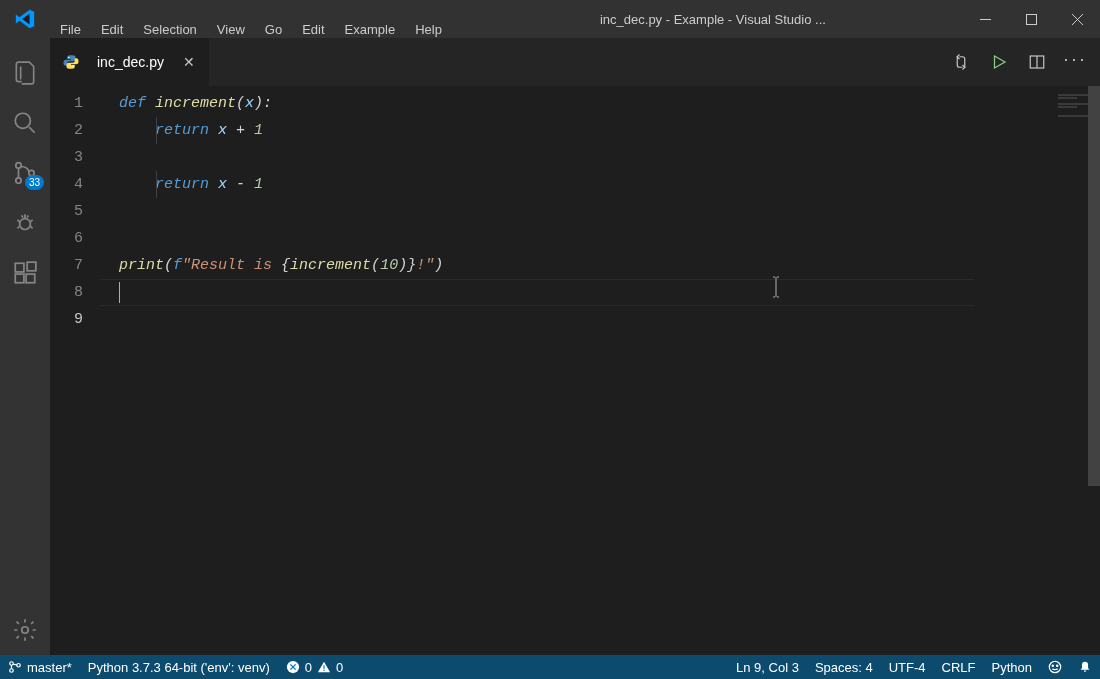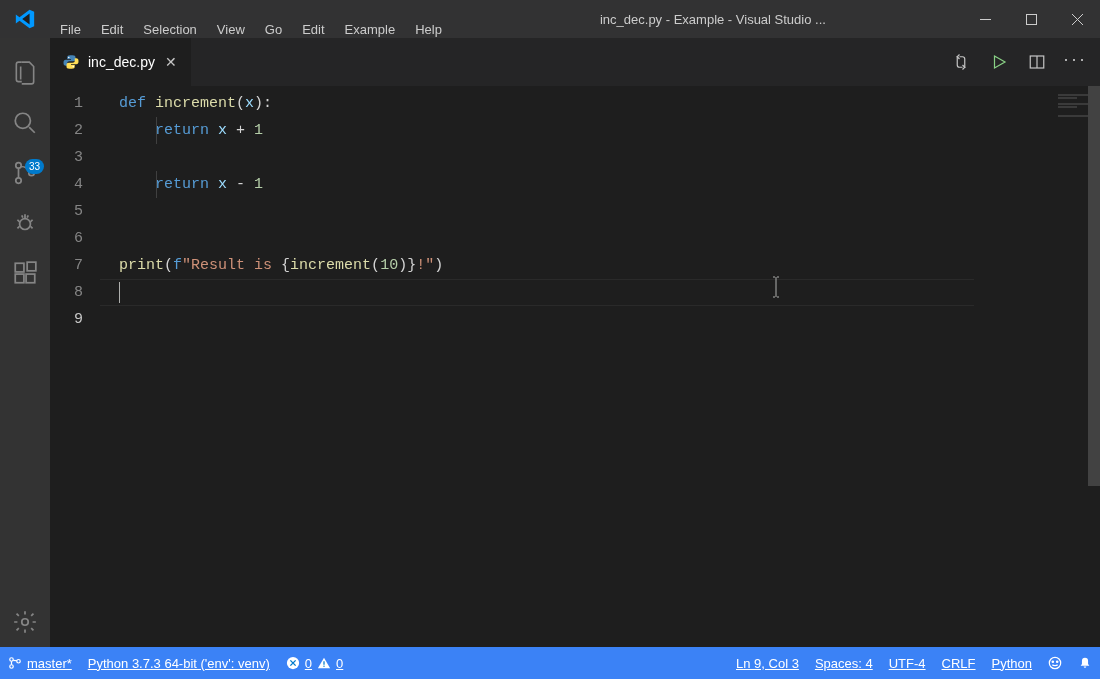--- a/index.html
+++ b/index.html
@@ -64,21 +64,21 @@
   }
   .activity-item {
     width: 50px; height: 50px;
     display: flex; align-items: center; justify-content: center;
     color: #858585;
     position: relative;
   }
   .activity-item svg { width: 26px; height: 26px; }
   .badge {
     position: absolute;
-    bottom: 24px; right: 6px;
+    bottom: 8px; right: 6px;
     background: #007acc;
     color: #fff;
     font-size: 10px;
     line-height: 15px;
     min-width: 17px; height: 15px;
     border-radius: 8px;
     text-align: center;
     padding: 0 4px;
   }
   .activity-spacer { flex: 1; }
@@ -89,21 +89,21 @@
   .tab-row {
     height: 48px;
     background: #252526;
     display: flex; align-items: center;
   }
   .tab {
     height: 48px;
     background: #1e1e1e;
     display: flex; align-items: center;
     padding: 0 12px;
-    gap: 8px;
+    gap: 17px;
     font-size: 14px;
     color: #fff;
     border-right: 1px solid #252526;
   }
   .tab .file-icon svg { width: 18px; height: 18px; display: block; }
   .tab .closex {
     width: 16px; height: 16px;
     border-radius: 3px;
     display: flex; align-items: center; justify-content: center;
     color: #c5c5c5;
@@ -137,21 +137,21 @@
 
   .code {
     flex: 1;
     padding-top: 4px;
     font-family: Consolas, "Courier New", monospace;
     font-size: 15px;
     line-height: 27px;
     position: relative;
     color: #d4d4d4;
   }
-  .code .line { height: 27px; white-space: pre; padding-left: 14px; position: relative; }
+  .code .line { height: 27px; white-space: pre; padding-left: 14px; position: relative; font-style: italic; }
   .code .line.current::after {
     content: ""; position: absolute; left: -5px; right: 84px; top: 0; bottom: 0;
     border-top: 1px solid #2a2a2a;
     border-bottom: 1px solid #2a2a2a;
     pointer-events: none;
   }
   .indent-guide {
     position: absolute;
     left: 51px; top: 0; bottom: 0;
     width: 1px;
@@ -201,27 +201,26 @@
   }
   .vscroll-thumb {
     position: absolute;
     top: 0; right: 0;
     width: 12px;
     background: #424242;
   }
 
   
   .statusbar {
-    height: 32px;
-    background: #3b82f6;
+    height: 24px;
+    background: #0c4a6e;
     color: #fff;
     display: flex;
     align-items: center;
     font-size: 13px;
-    text-decoration: underline;
   }
   .sb-item {
     height: 24px;
     padding: 0 8px;
     display: flex; align-items: center;
     gap: 5px;
   }
   .sb-item svg { width: 14px; height: 14px; }
   .sb-spacer { flex: 1; }
 </style>

